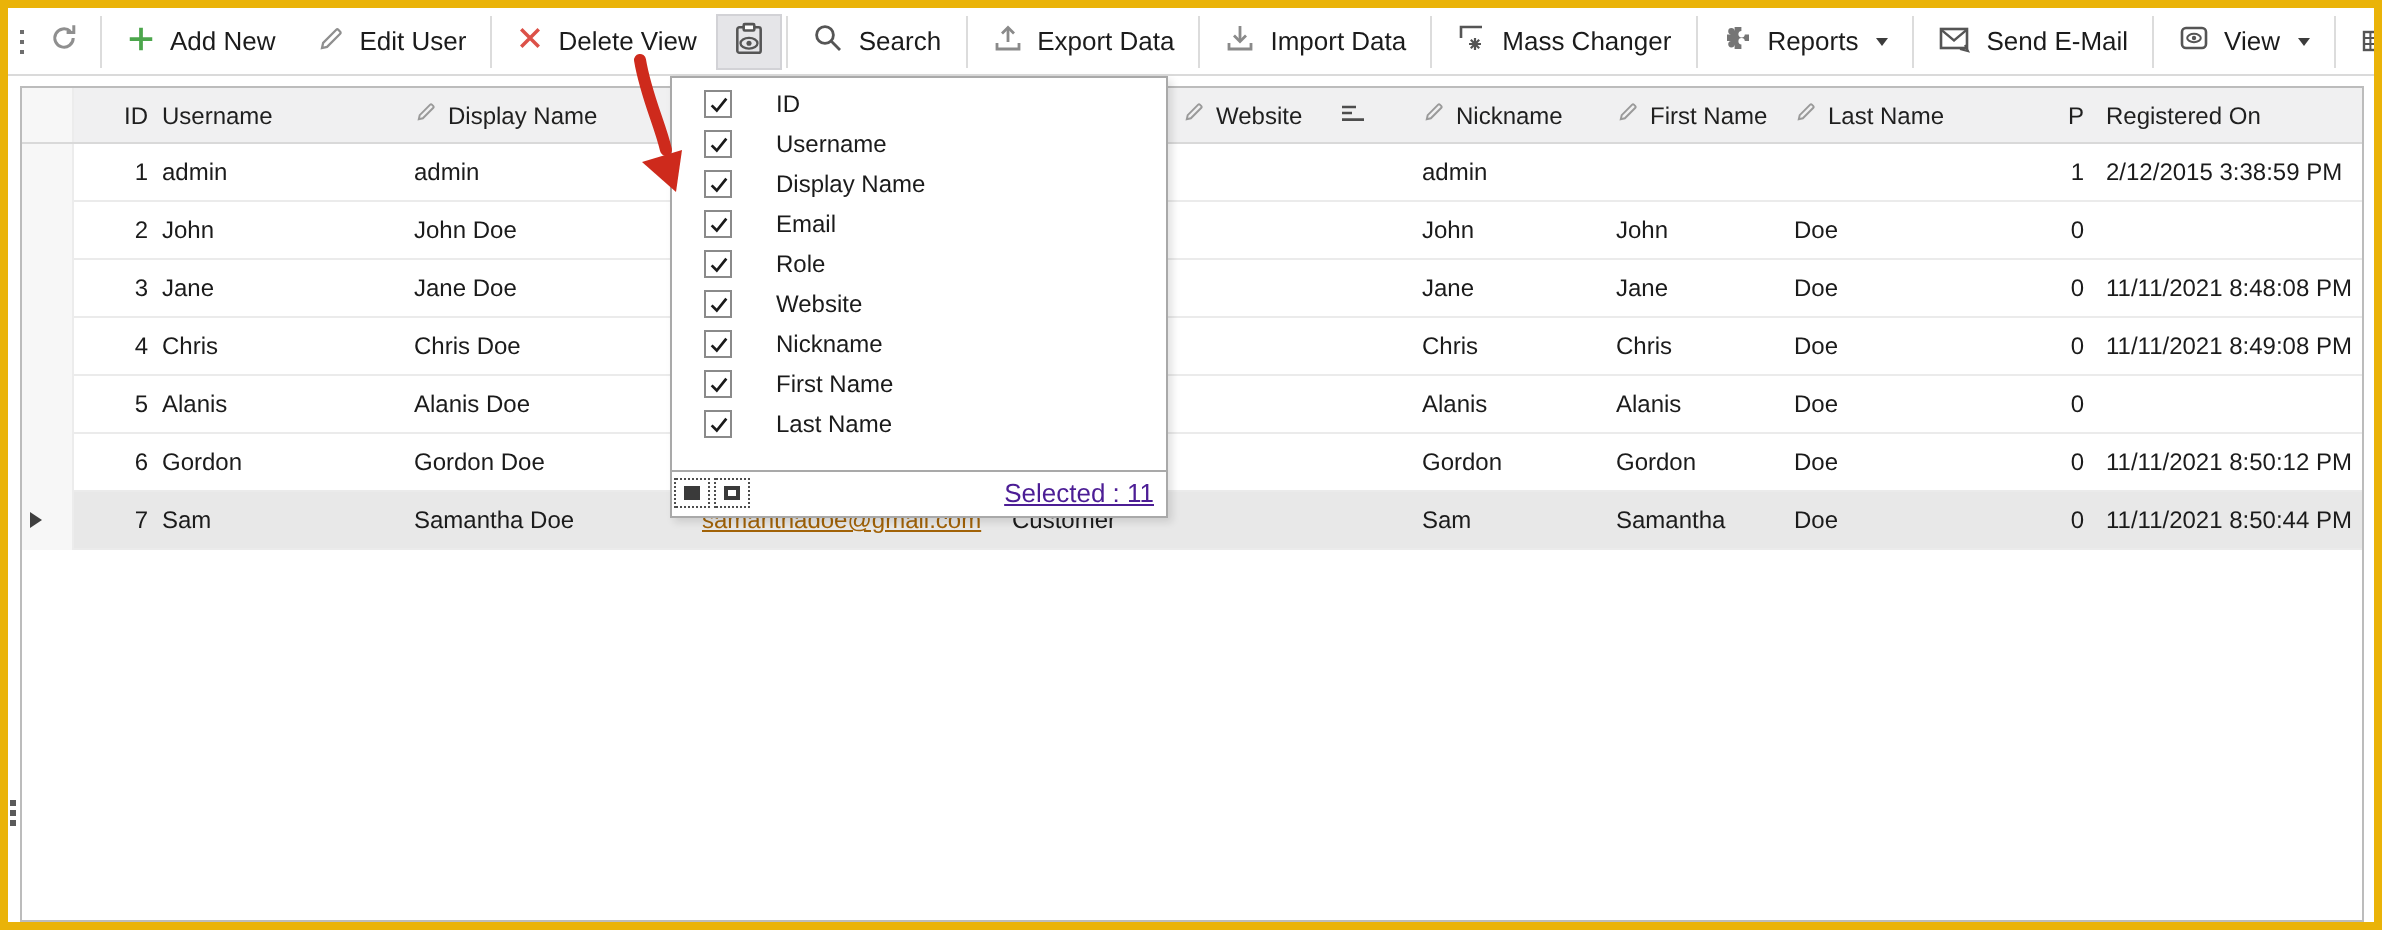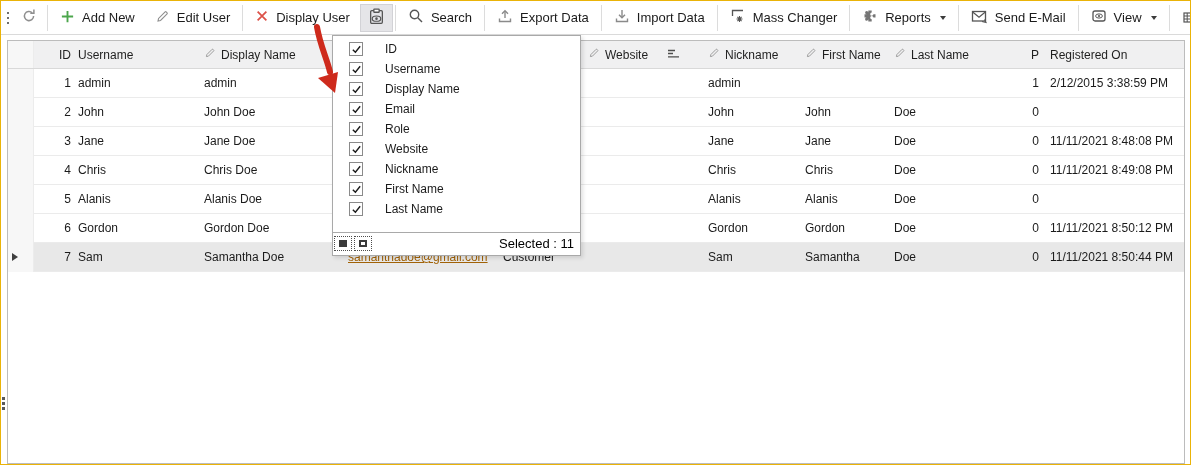--- a/index.html
+++ b/index.html
@@ -1,18 +1,18 @@
 <!DOCTYPE html>
 <html><head>
 <meta charset="utf-8">
 <style>
   * { margin:0; padding:0; box-sizing:border-box; }
   html,body { background:#fff; }
   body { font-family:"Liberation Sans","DejaVu Sans",sans-serif; font-size:12px; color:#1b1b1b; }
-  .window { position:relative; width:1191px; height:465px; border:1px solid #eab308; background:#fff; overflow:hidden;padding-left:10px; }
+  .window { position:relative; width:1191px; height:465px; border:4px solid #eab308; background:#fff; overflow:hidden;padding-left:10px; }
 
   
   .toolbar { position:absolute; left:0; top:0; right:0; height:34px; background:#fff;
              border-bottom:1px solid #dadada; display:flex; align-items:center; padding:0 4px 0 2px; }
   .tgrip { display:flex; flex-direction:column; gap:3px; padding:0 4px; cursor:grab; }
   .tgrip i { width:2px; height:2px; background:#6e6e6e; }
   .tbtn { display:inline-flex; align-items:center; gap:7px; height:28px; padding:0 9px;
           font-size:13px; color:#1b1b1b; cursor:pointer; white-space:nowrap; background:transparent; border:1px solid transparent; }
   .tbtn.icon-only { padding:0 7px; }
   .tbtn.active { background:#e5e5e8; border:1px solid #d2d2d6; }
@@ -47,21 +47,21 @@
   .chk-list { height:197px; overflow:hidden; border-bottom:1px solid #a9a9a9; padding-top:3px; }
   .chk-item { display:flex; align-items:center; height:20px; padding-left:16px; cursor:pointer; }
   .chk { width:14px; height:14px; border:1px solid #8a8a8a; background:#fff; display:flex;
          align-items:center; justify-content:center; flex:0 0 auto; }
   .chk-label { margin-left:22px; color:#1b1b1b; }
   .popup-footer { height:22px; display:flex; align-items:center; justify-content:space-between; padding:0 6px 2px 1px; }
   .sel-icons { display:flex; gap:2px; }
   .sel-icon { width:18px; height:15px; border:1px dotted #4d4d4d; display:flex; align-items:center; justify-content:center; cursor:pointer; background:#fff; }
   .sel-icon .fill { width:8px; height:7px; background:#3a3a3a; }
   .sel-icon .hollow { width:8px; height:7px; border:2px solid #3a3a3a; }
-  .sel-count { font-size:13px; color:#000000; }
+  .sel-count { font-size:13px; color:#4c1d95;text-decoration:underline; }
 
   
   .arrow-annot { position:absolute; left:302px; top:22px; z-index:10; pointer-events:none; }
   .side-grip { position:absolute; left:1px; top:396px; display:flex; flex-direction:column; gap:2px; }
   .side-grip i { width:3px; height:3px; background:#5a5a5a; }
 </style>
 </head>
 <body>
 
 <div class="window">
@@ -93,21 +93,21 @@
             <path d="M3.2 12.8l.6-2.7 7-7c.3-.3.8-.3 1.1 0l1 1c.3.3.3.8 0 1.1l-7 7-2.7.6z" fill="none" stroke="#8f8f8f" stroke-width="1.2"></path>
           </svg></span>
       <span>Edit User</span>
     </span>
     <span class="tsep"></span>
 
     <span class="tbtn">
       <span><svg width="14" height="14" viewBox="0 0 16 16">
             <path d="M3 3l10 10M13 3L3 13" stroke="#dc5148" stroke-width="2"></path>
           </svg></span>
-      <span>Display User</span>
+      <span>Delete View</span>
     </span>
     <span class="tbtn icon-only active">
       <span>
         <svg width="17" height="17" viewBox="0 0 16 16">
             <rect x="2.5" y="2.5" width="11" height="12" rx="1" fill="none" stroke="#555" stroke-width="1.2"></rect>
             <rect x="5.5" y="1" width="5" height="3" rx=".5" fill="#fff" stroke="#555" stroke-width="1.2"></rect>
             <ellipse cx="8" cy="10" rx="4" ry="2.5" fill="none" stroke="#555" stroke-width="1.1"></ellipse>
             <circle cx="8" cy="10" r="1.2" fill="#555"></circle>
           </svg>
       </span>

